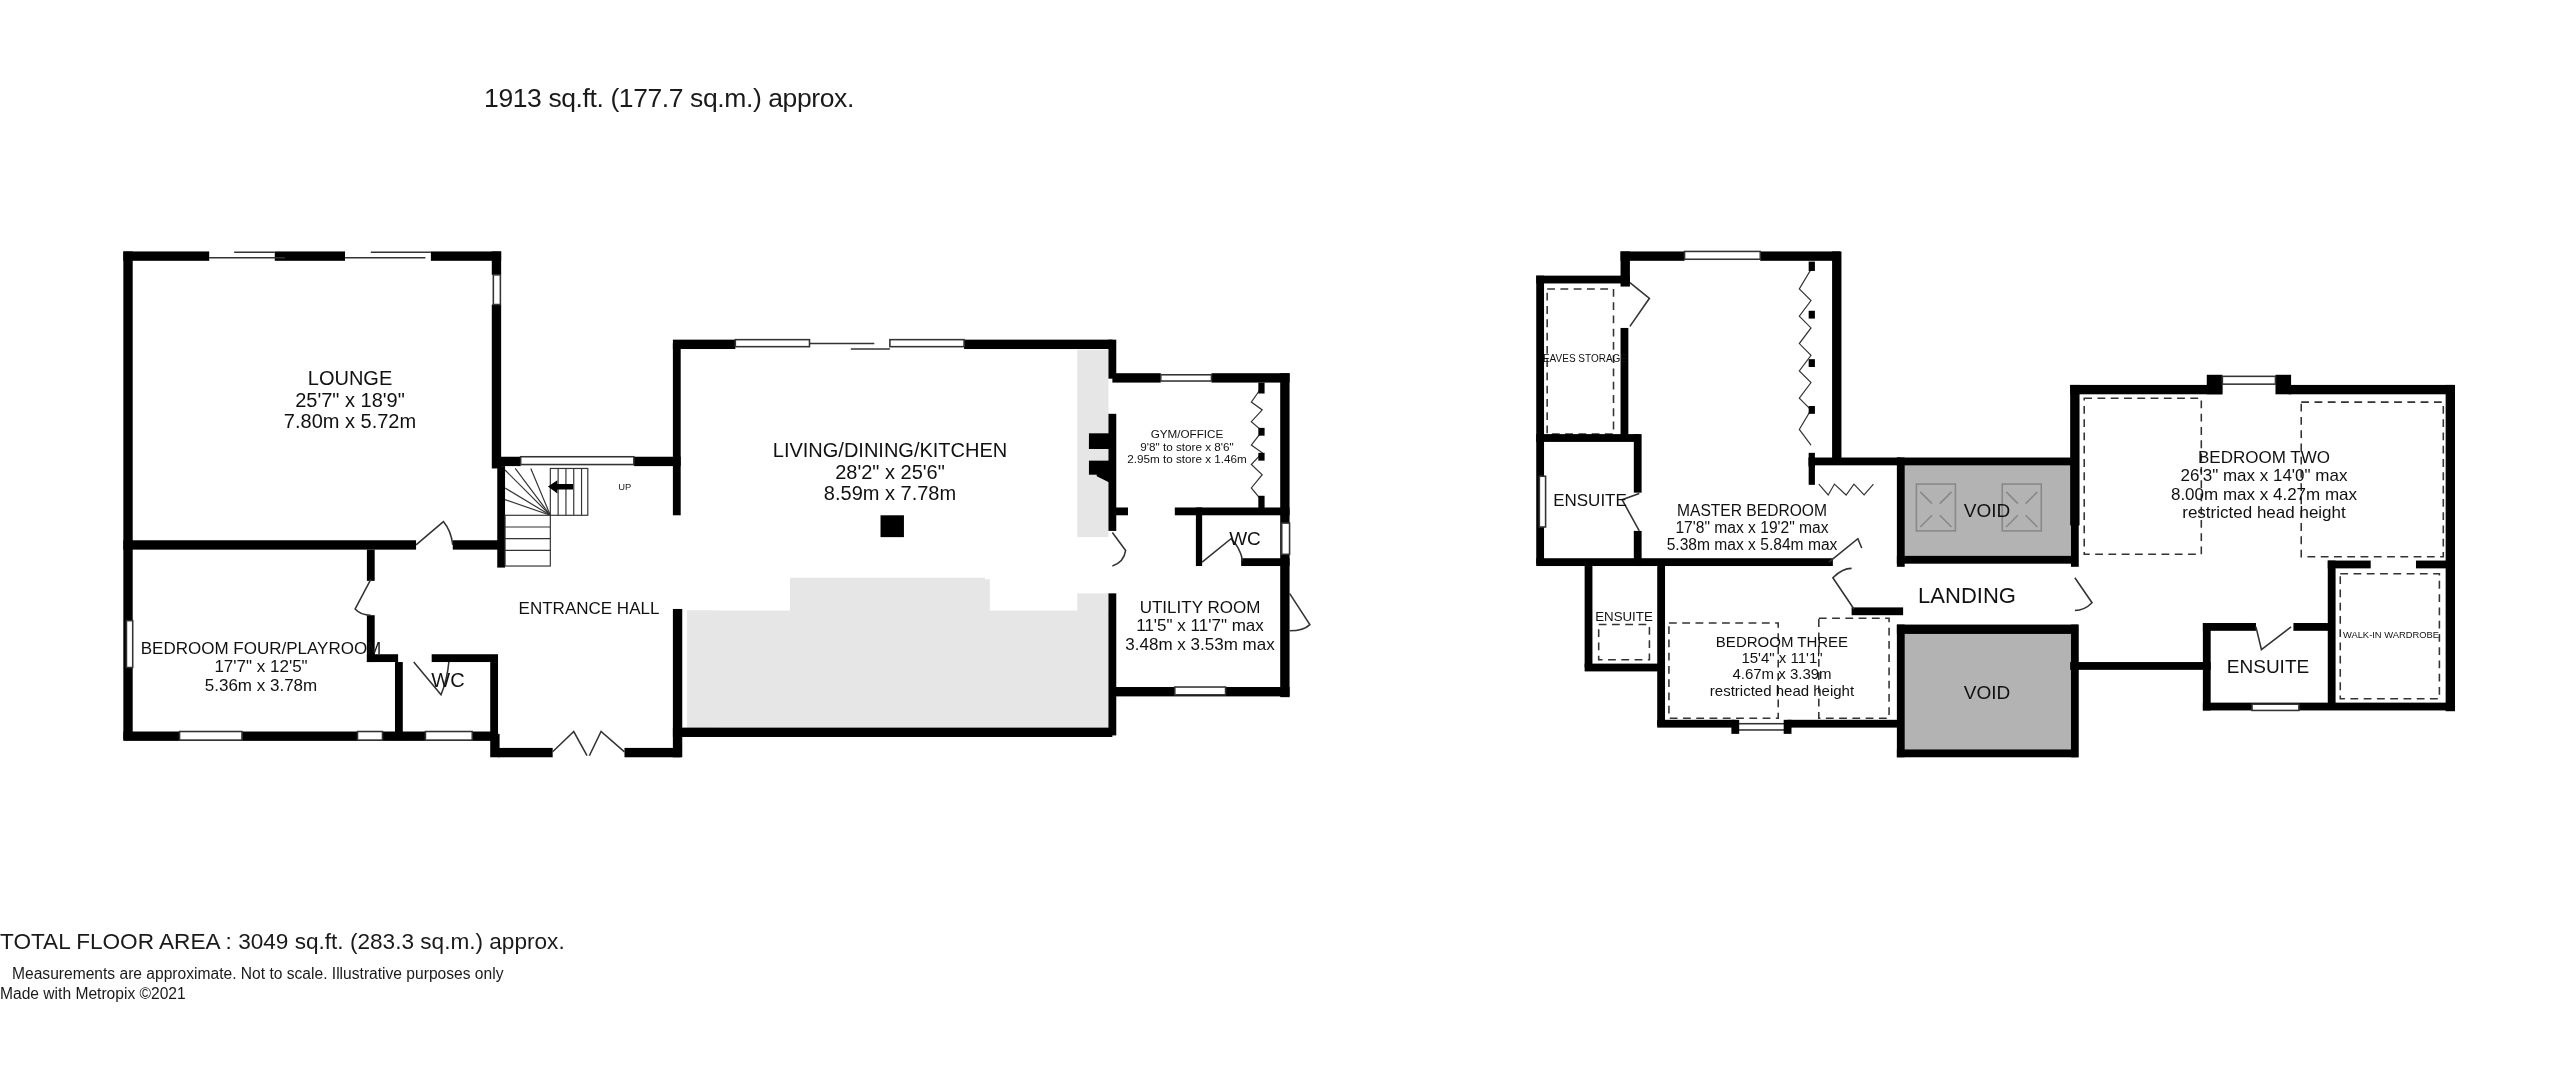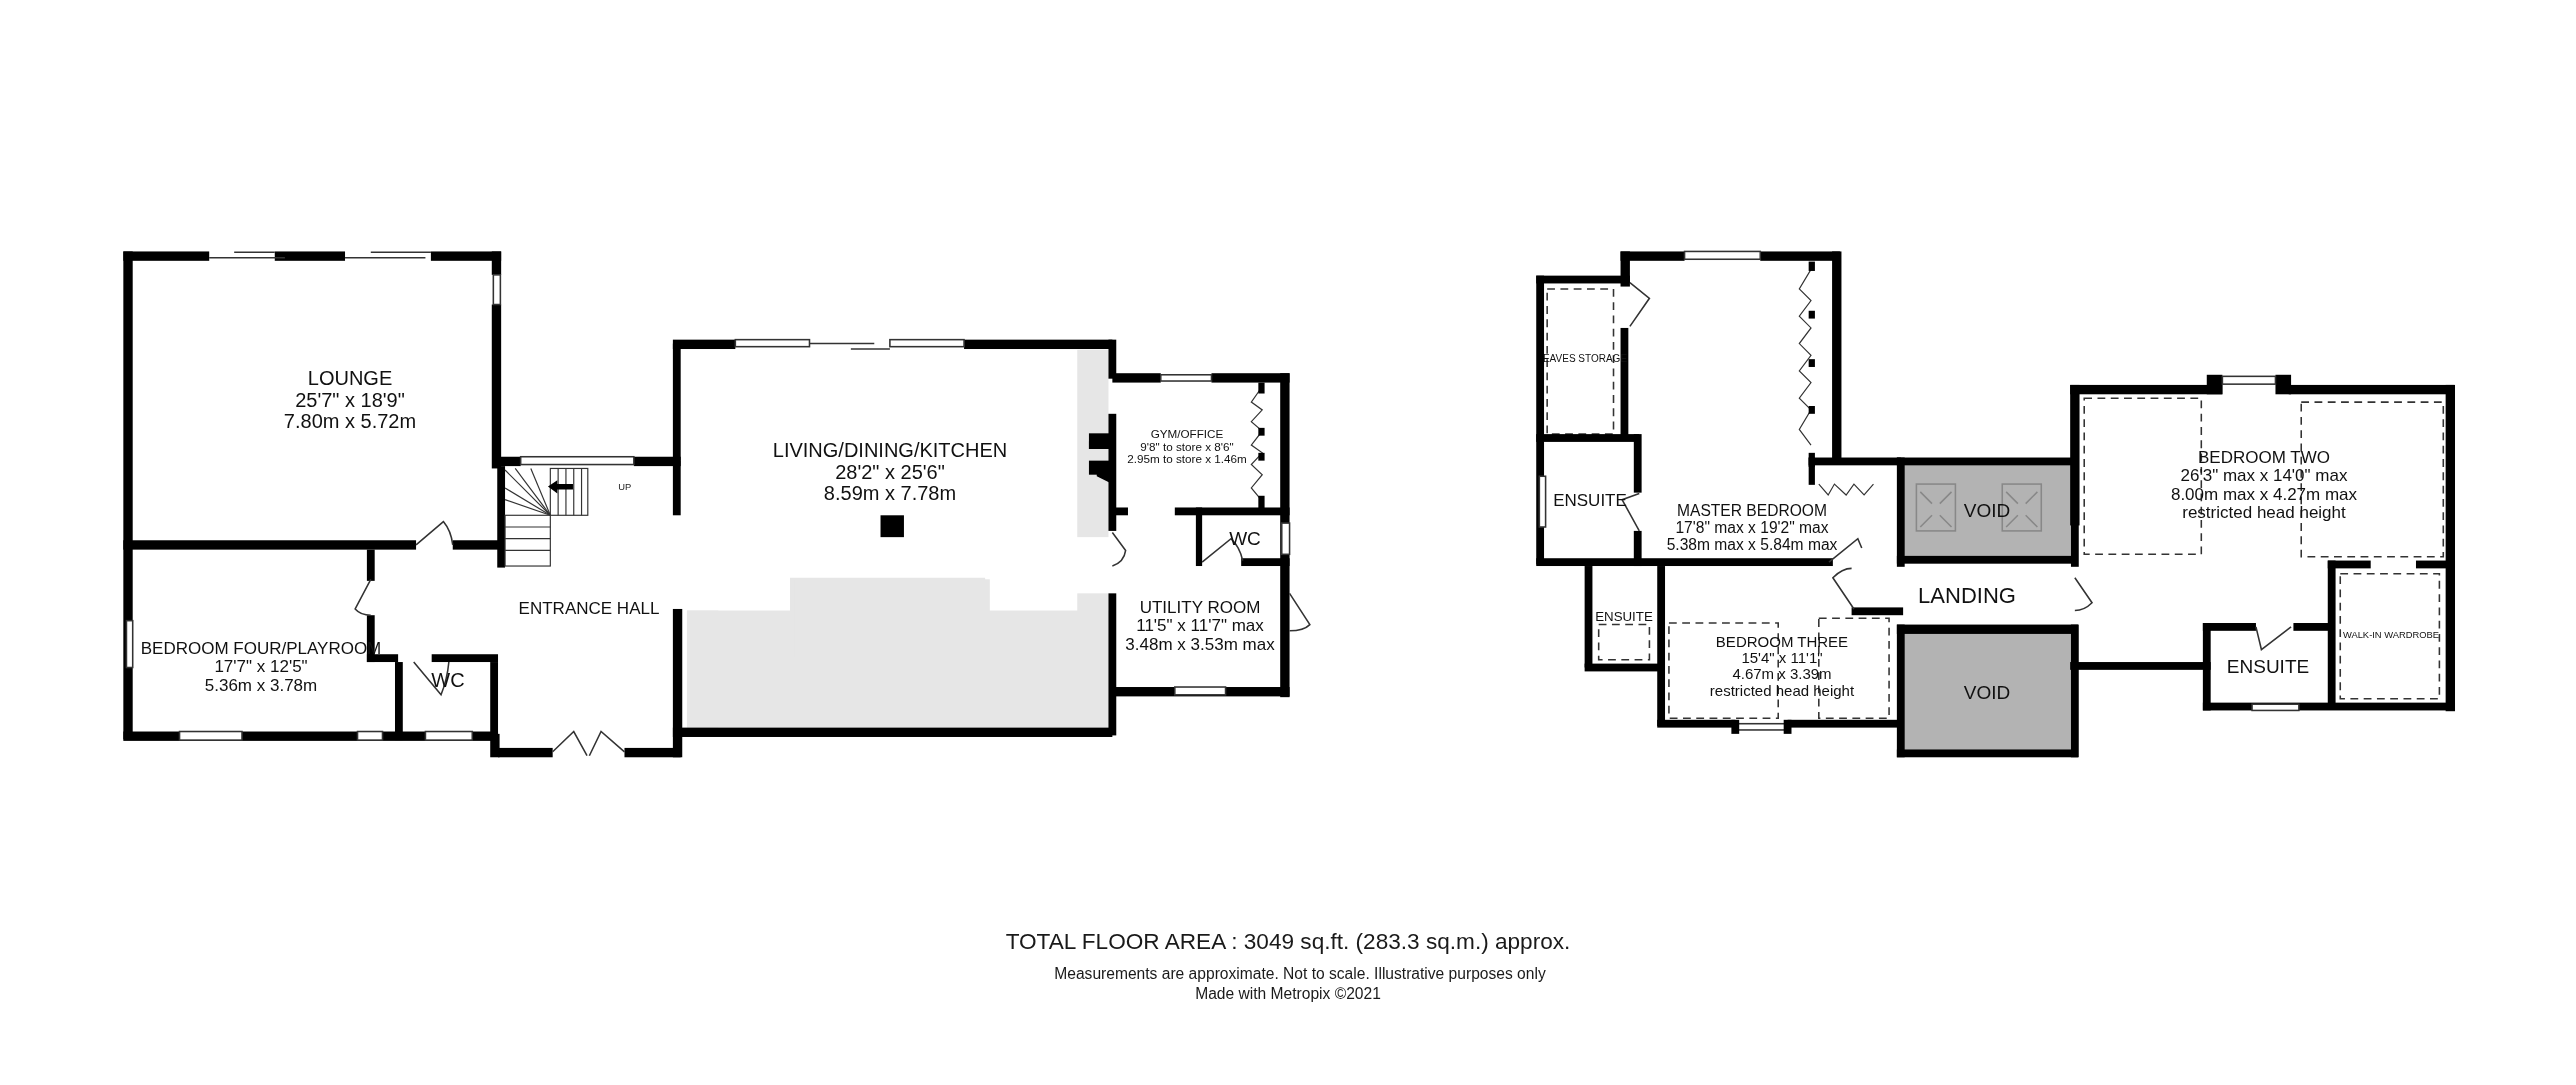--- a/index.html
+++ b/index.html
@@ -2,26 +2,27 @@
 <html style="font-size:12.5px"><head>
 <meta charset="utf-8">
 <style>
   html,body{margin:0;padding:0;background:#ffffff;}
   body{width:2576px;height:1086px;position:relative;overflow:hidden;font-family:"Liberation Sans",sans-serif;color:#111;}
   .title{position:absolute;text-align:center;font-size:26.5px;line-height:31px;color:#1a1a1a;letter-spacing:-0.4px;}
   .title div{white-space:nowrap;}
   svg{position:absolute;left:0;top:0;}
   .wall{fill:#000;}
   .rl{position:absolute;text-align:center;font-weight:normal;color:#111;white-space:nowrap;transform:translate(-50%,-50%);line-height:1.08;}
-  .footer{position:absolute;left:0;width:2576px;text-align:center;color:#1a1a1a;}
+  .footer{position:absolute;left:0;width:2576px;color:#1a1a1a;}
 </style>
 </head>
 <body>
 
 <div class="title" style="left:435px;top:83px;width:468px;">
+  <div>1913 sq.ft. (177.7 sq.m.) approx.</div>
 </div>
 <div class="title" style="left:1724px;top:83px;width:468px;">
 </div>
 
 <svg width="2576" height="1086" viewBox="0 0 3300 1391">
 
   <g>
 
     <g fill="#e6e6e6">
       <rect x="1380" y="448" width="40" height="240"></rect>

